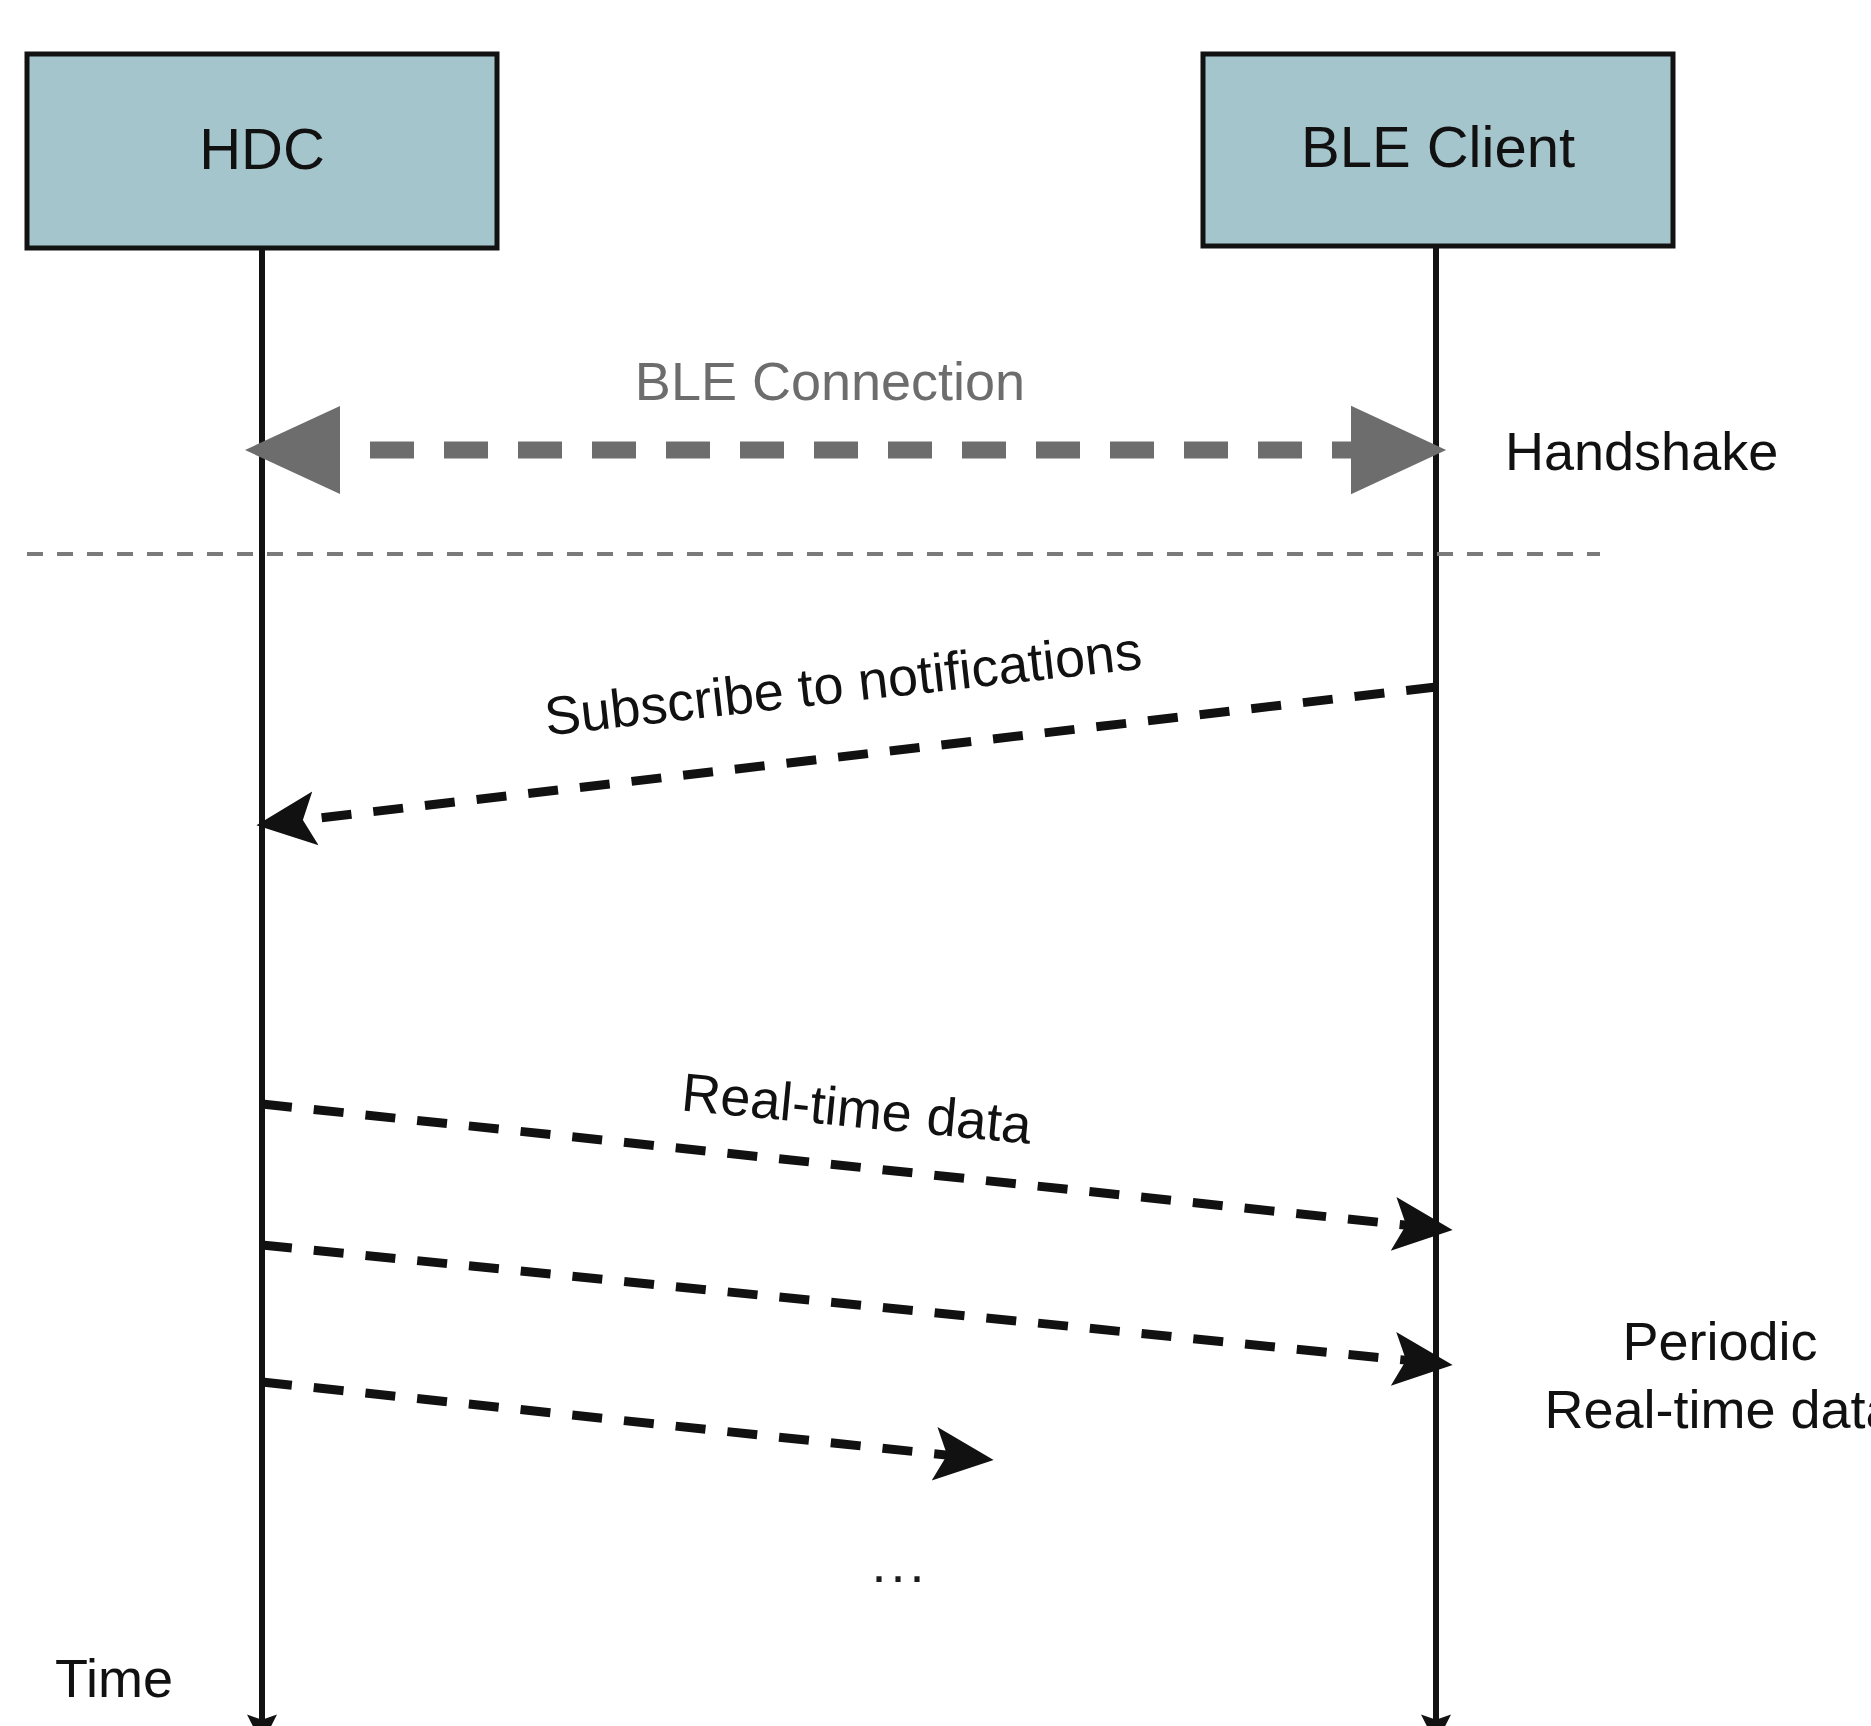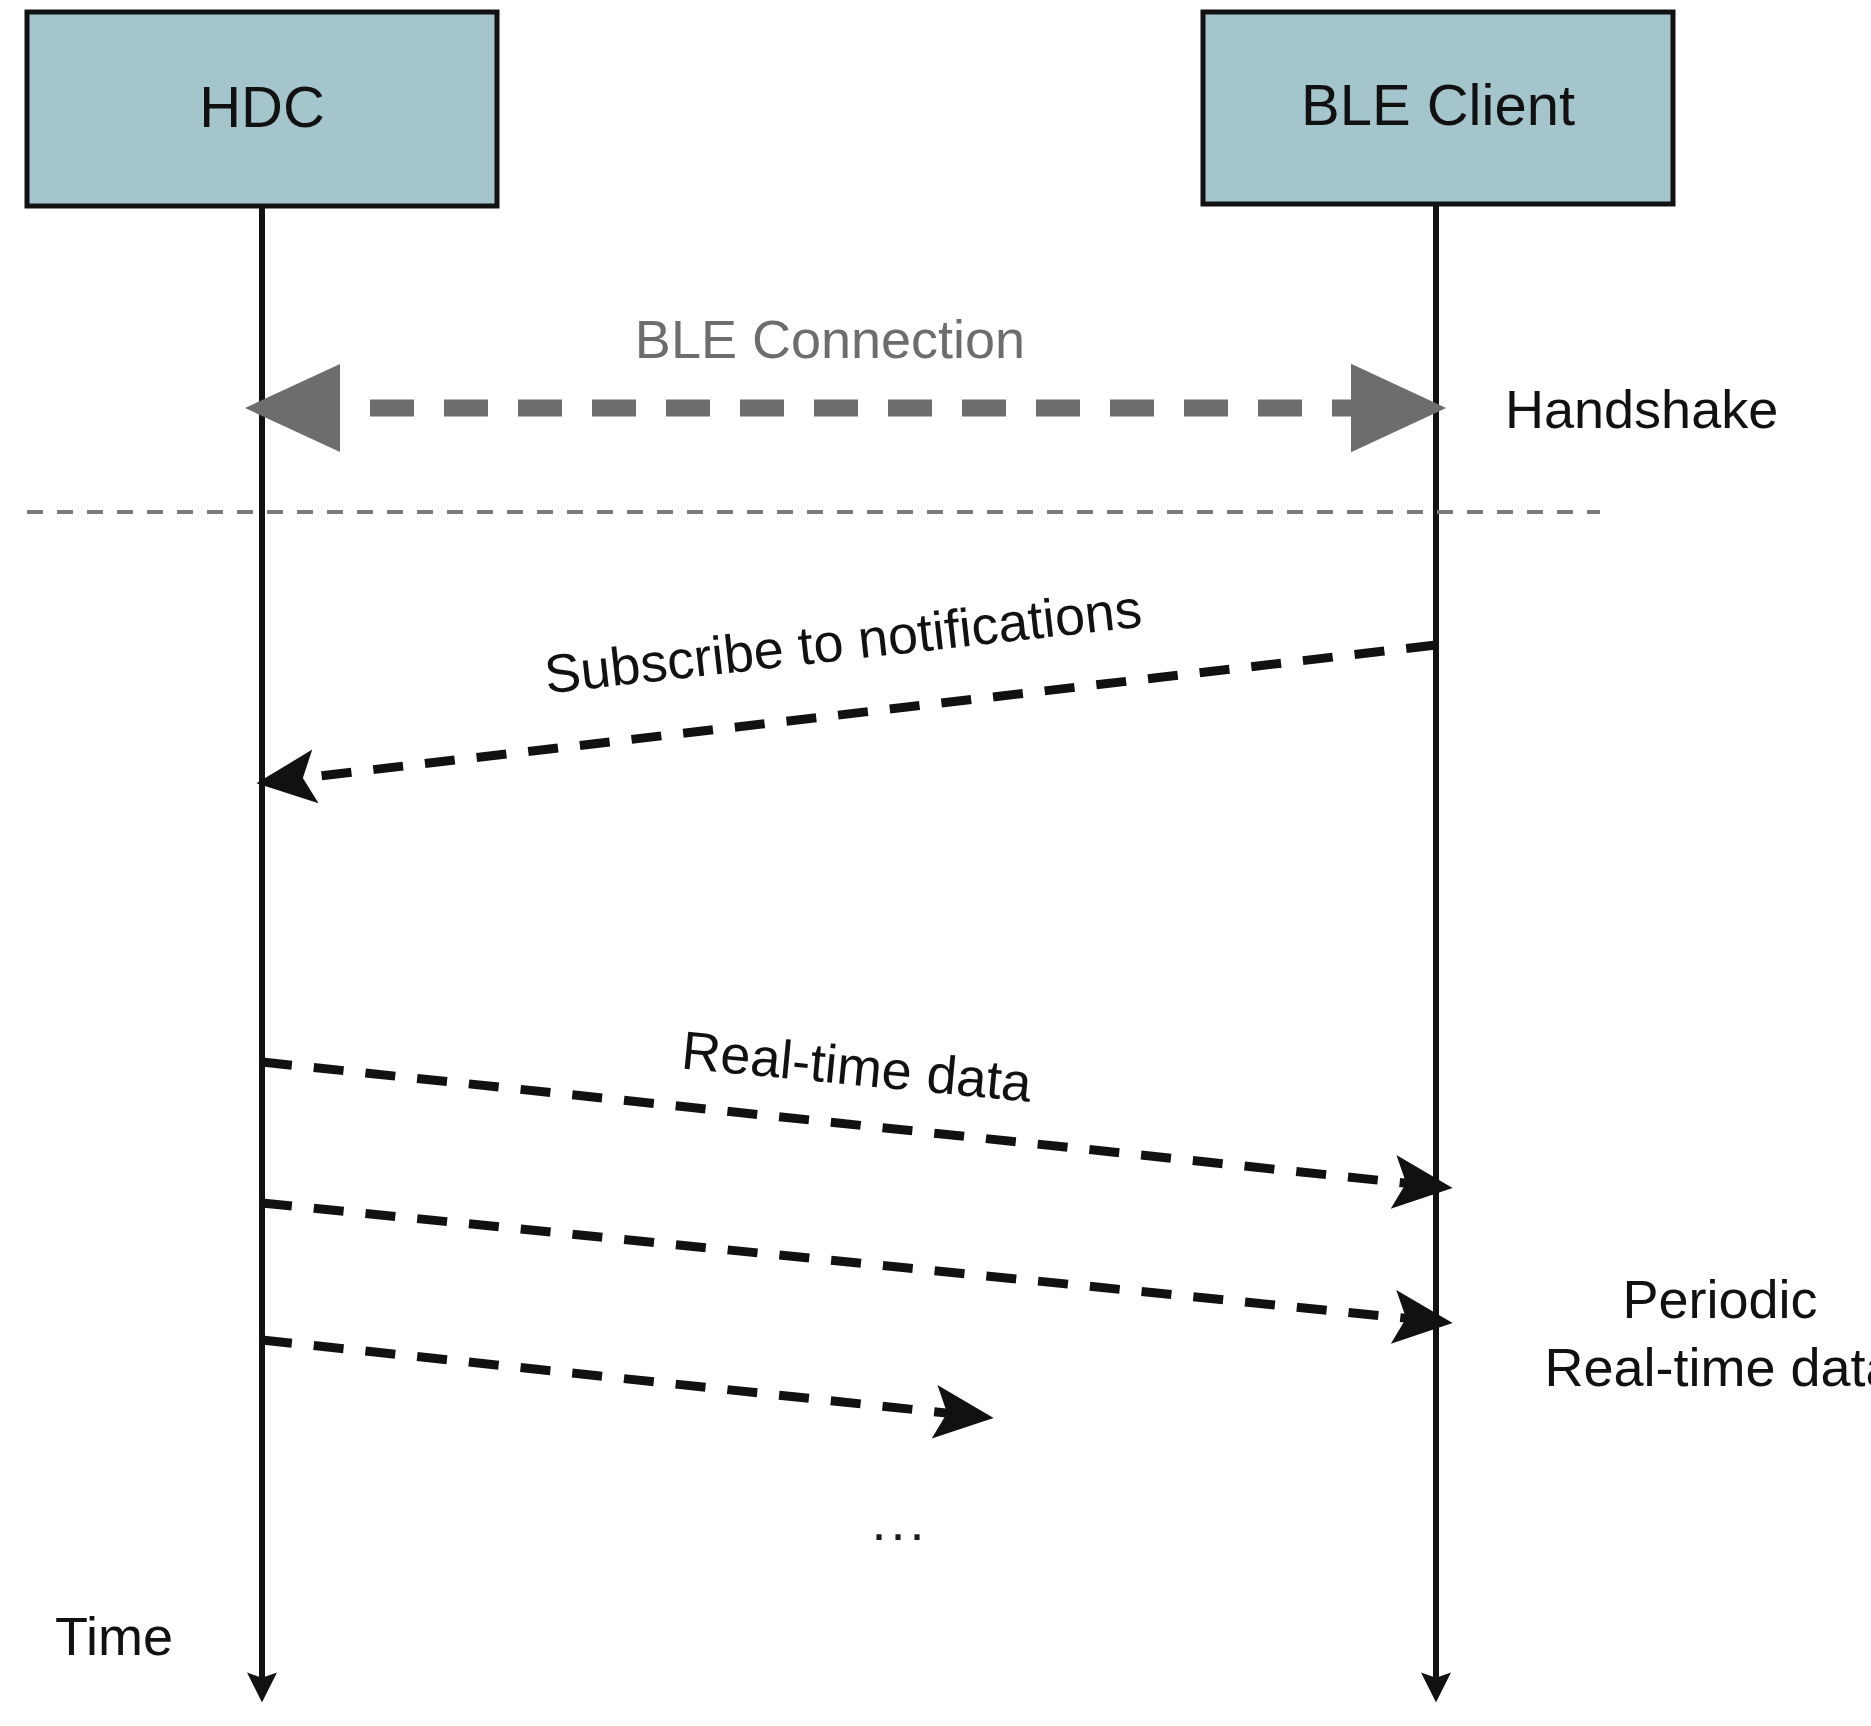--- a/index.html
+++ b/index.html
@@ -10,20 +10,21 @@
   body {
     width: 1871px;
     height: 1726px;
     font-family: "Liberation Sans", sans-serif;
     overflow: hidden;
   }
   #diagram-root {
     position: relative;
     width: 1871px;
     height: 1312px;
+    margin-top: 42px;
   }
   svg.seq {
     display: block;
     width: 1871px;
     height: 1726px;
   }
   .lifeline-box {
     stroke: #121212;
     stroke-width: 5;
   }

